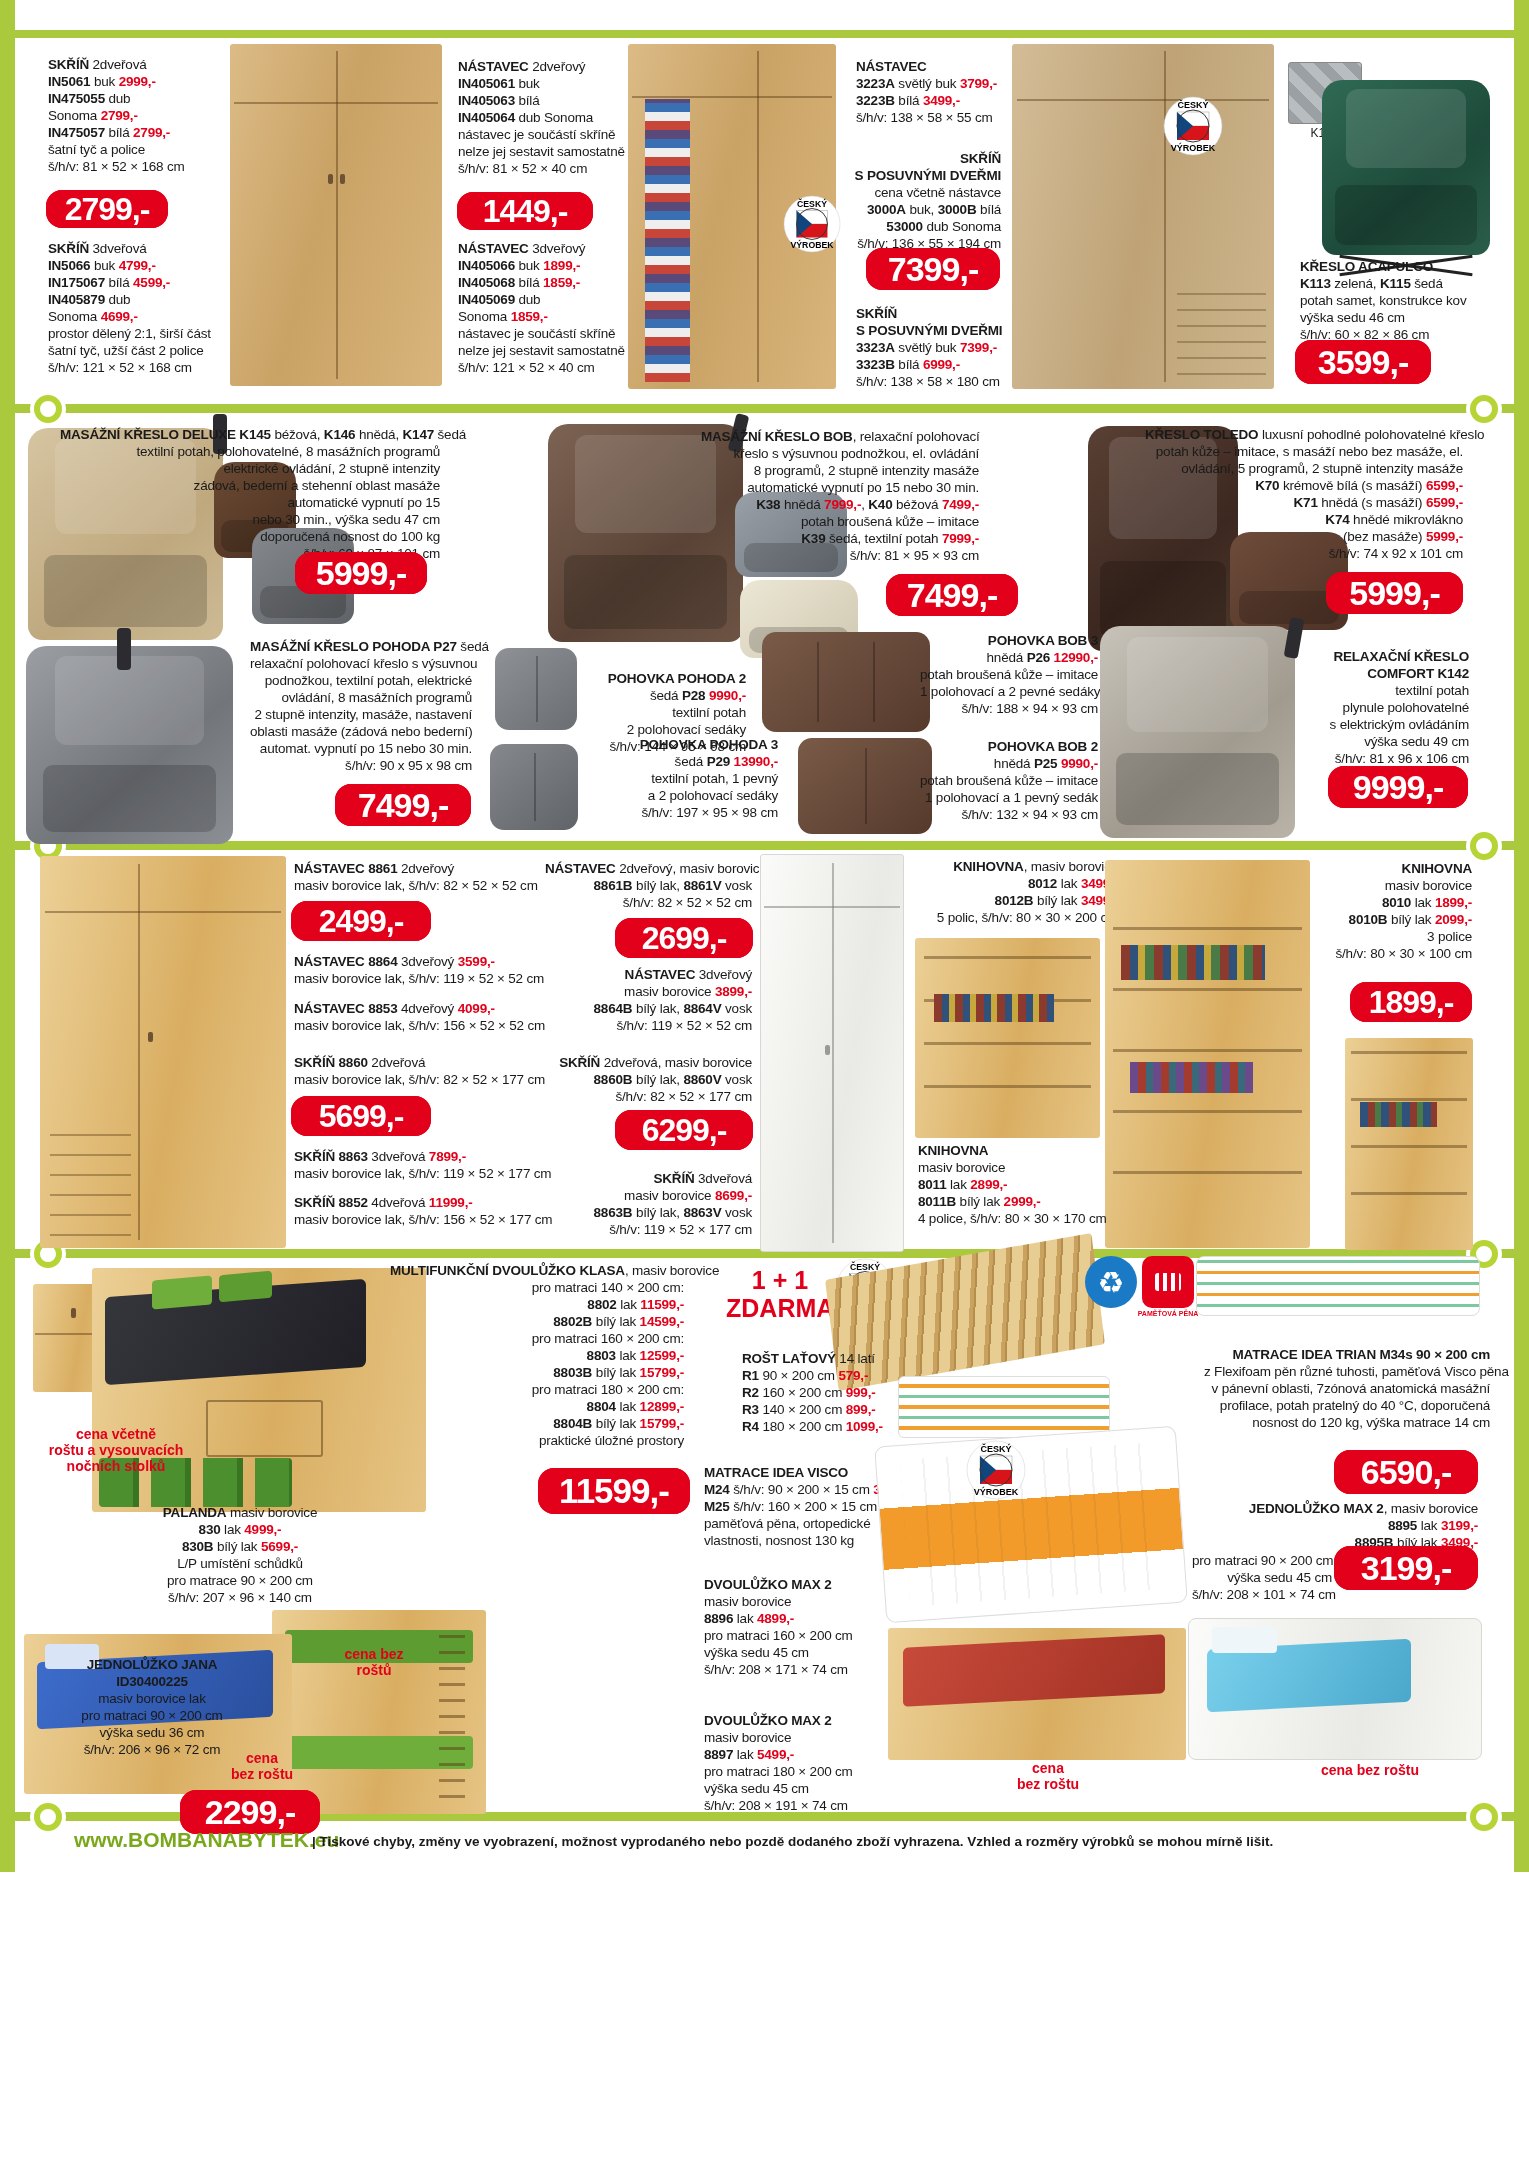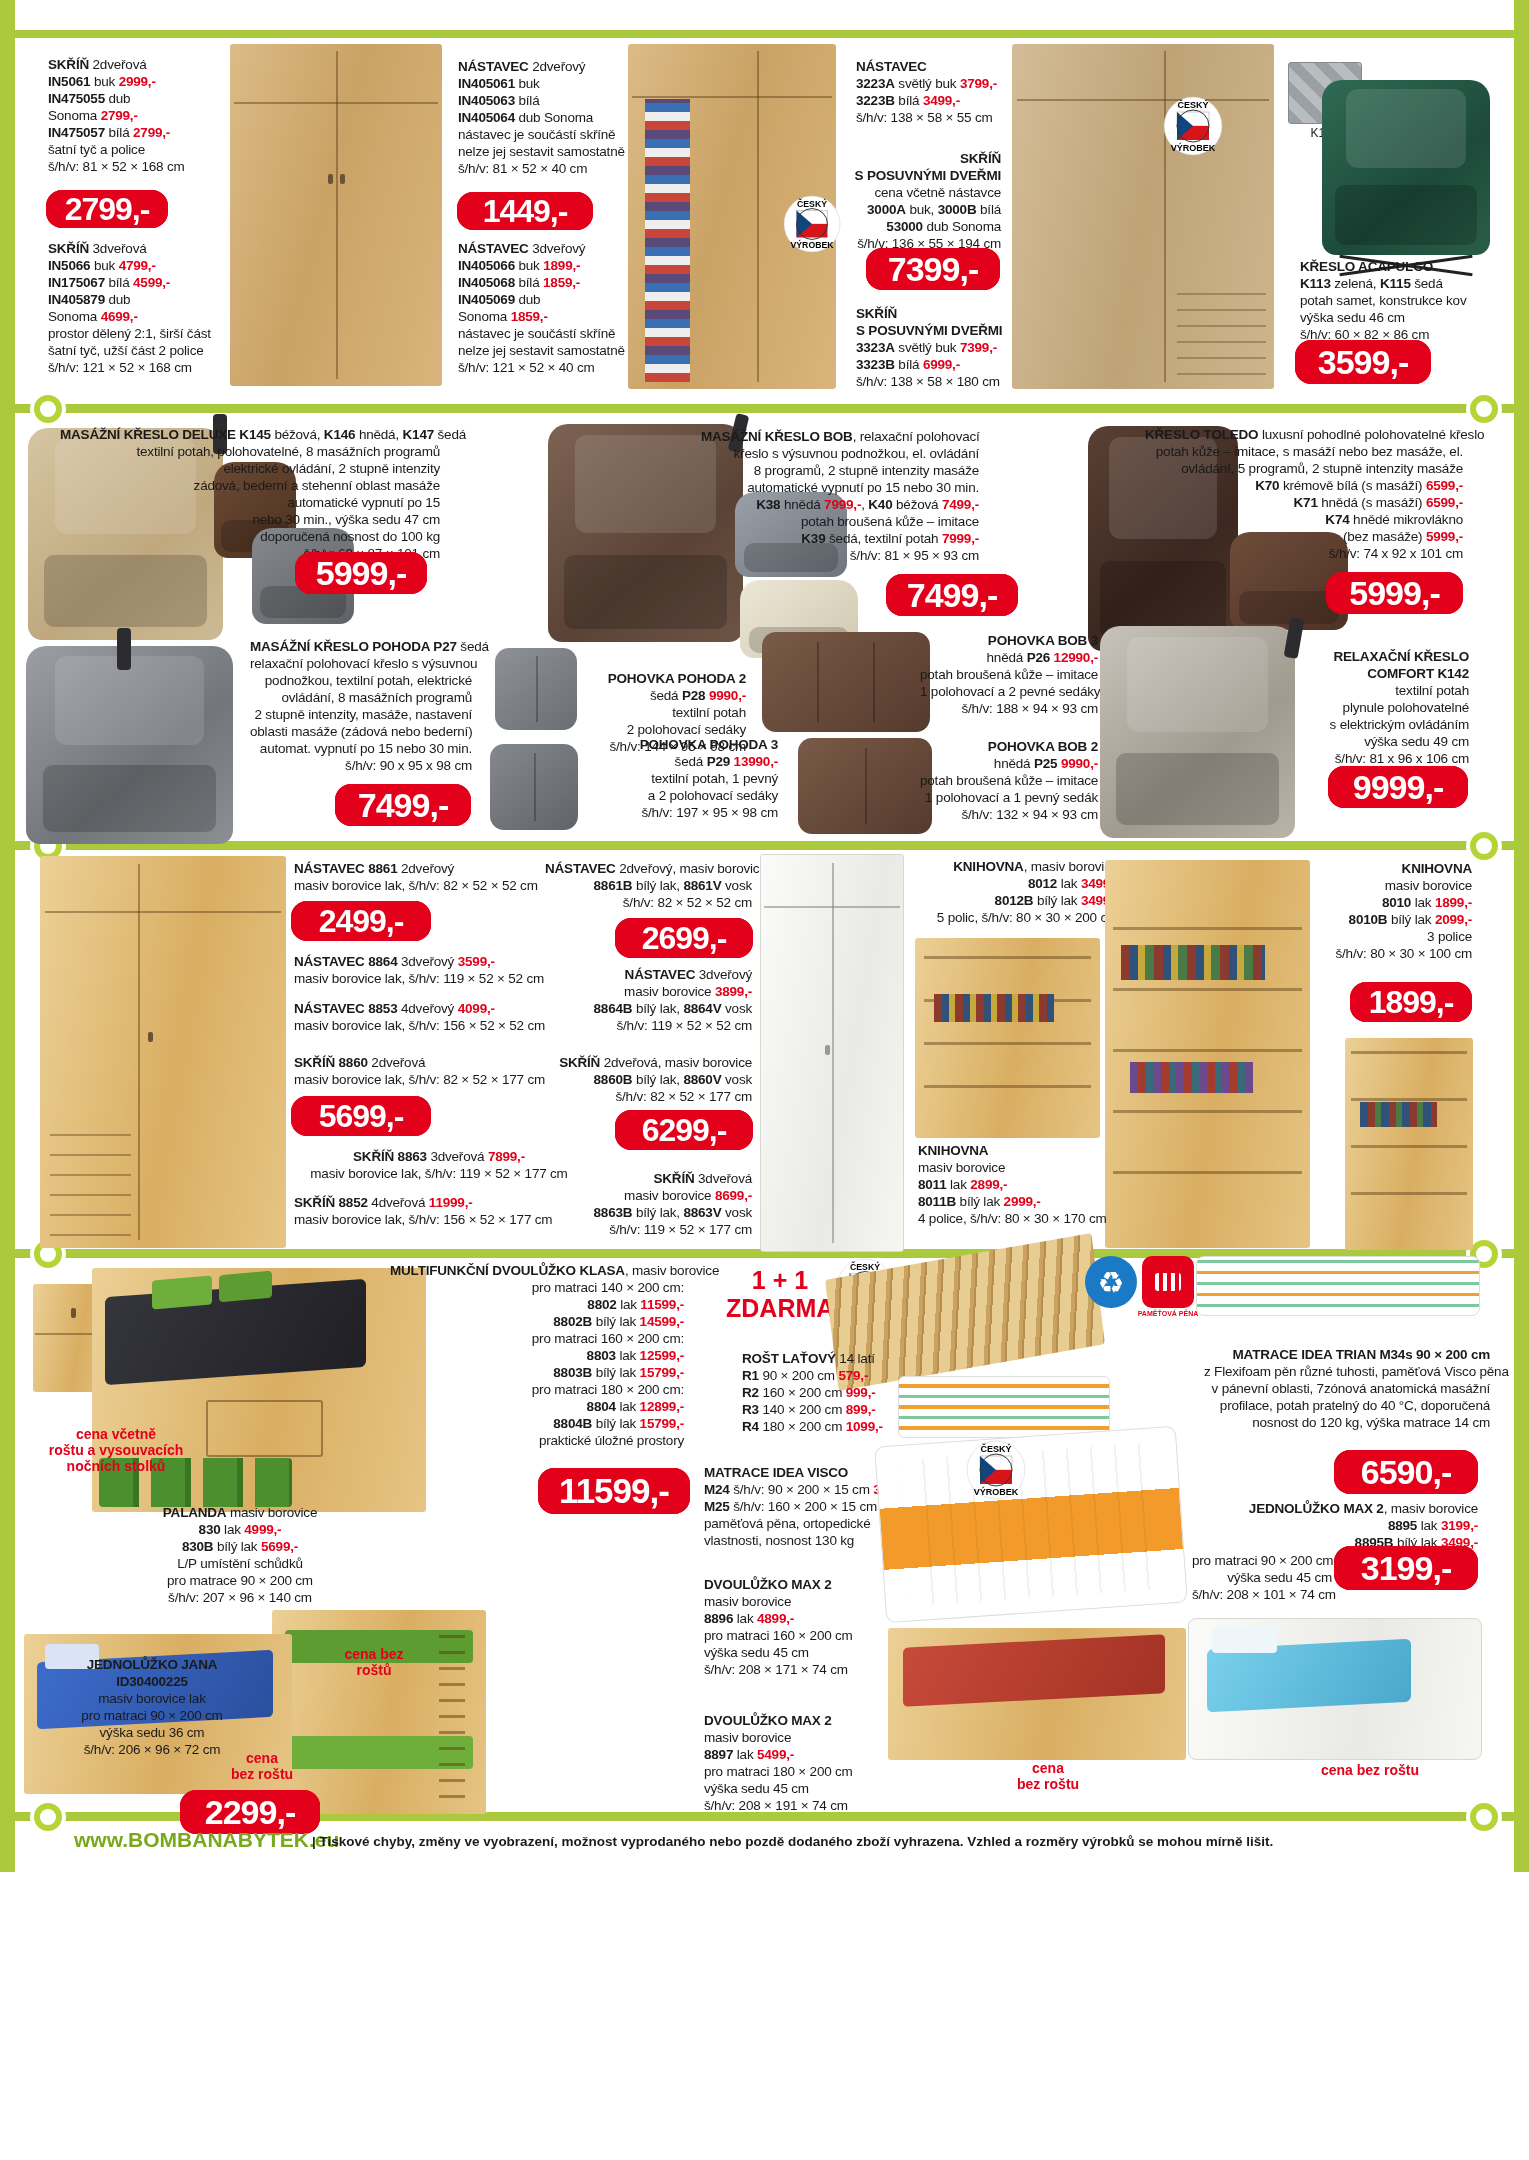--- a/index.html
+++ b/index.html
@@ -339,21 +339,21 @@
   </div>
 <div class="blk" style="left:294px;top:1000px;width:290px;">
     <div class="ln"><span class="sb">NÁSTAVEC 8853</span> 4dveřový <span class="red">4099,-</span></div>
     <div class="ln">masiv borovice lak, š/h/v: 156 × 52 × 52 cm</div>
   </div>
 <div class="blk" style="left:294px;top:1054px;width:290px;">
     <div class="ln"><span class="sb">SKŘÍŇ 8860</span> 2dveřová</div>
     <div class="ln">masiv borovice lak, š/h/v: 82 × 52 × 177 cm</div>
   </div>
 <div class="pill" style="left:291px;top:1096px;width:140px;height:40px;font-size:32px;">5699,-</div>
-<div class="blk" style="left:294px;top:1148px;width:290px;text-align:center;">
+<div class="blk" style="left:294px;top:1148px;width:290px;">
     <div class="ln"><span class="sb">SKŘÍŇ 8863</span> 3dveřová <span class="red">7899,-</span></div>
     <div class="ln">masiv borovice lak, š/h/v: 119 × 52 × 177 cm</div>
   </div>
 <div class="blk" style="left:294px;top:1194px;width:290px;">
     <div class="ln"><span class="sb">SKŘÍŇ 8852</span> 4dveřová <span class="red">11999,-</span></div>
     <div class="ln">masiv borovice lak, š/h/v: 156 × 52 × 177 cm</div>
   </div>
 
 <div class="blk r" style="left:545px;top:860px;width:207px;">
     <div class="ln"><span class="sb">NÁSTAVEC</span> 2dveřový, masiv borovice</div>

